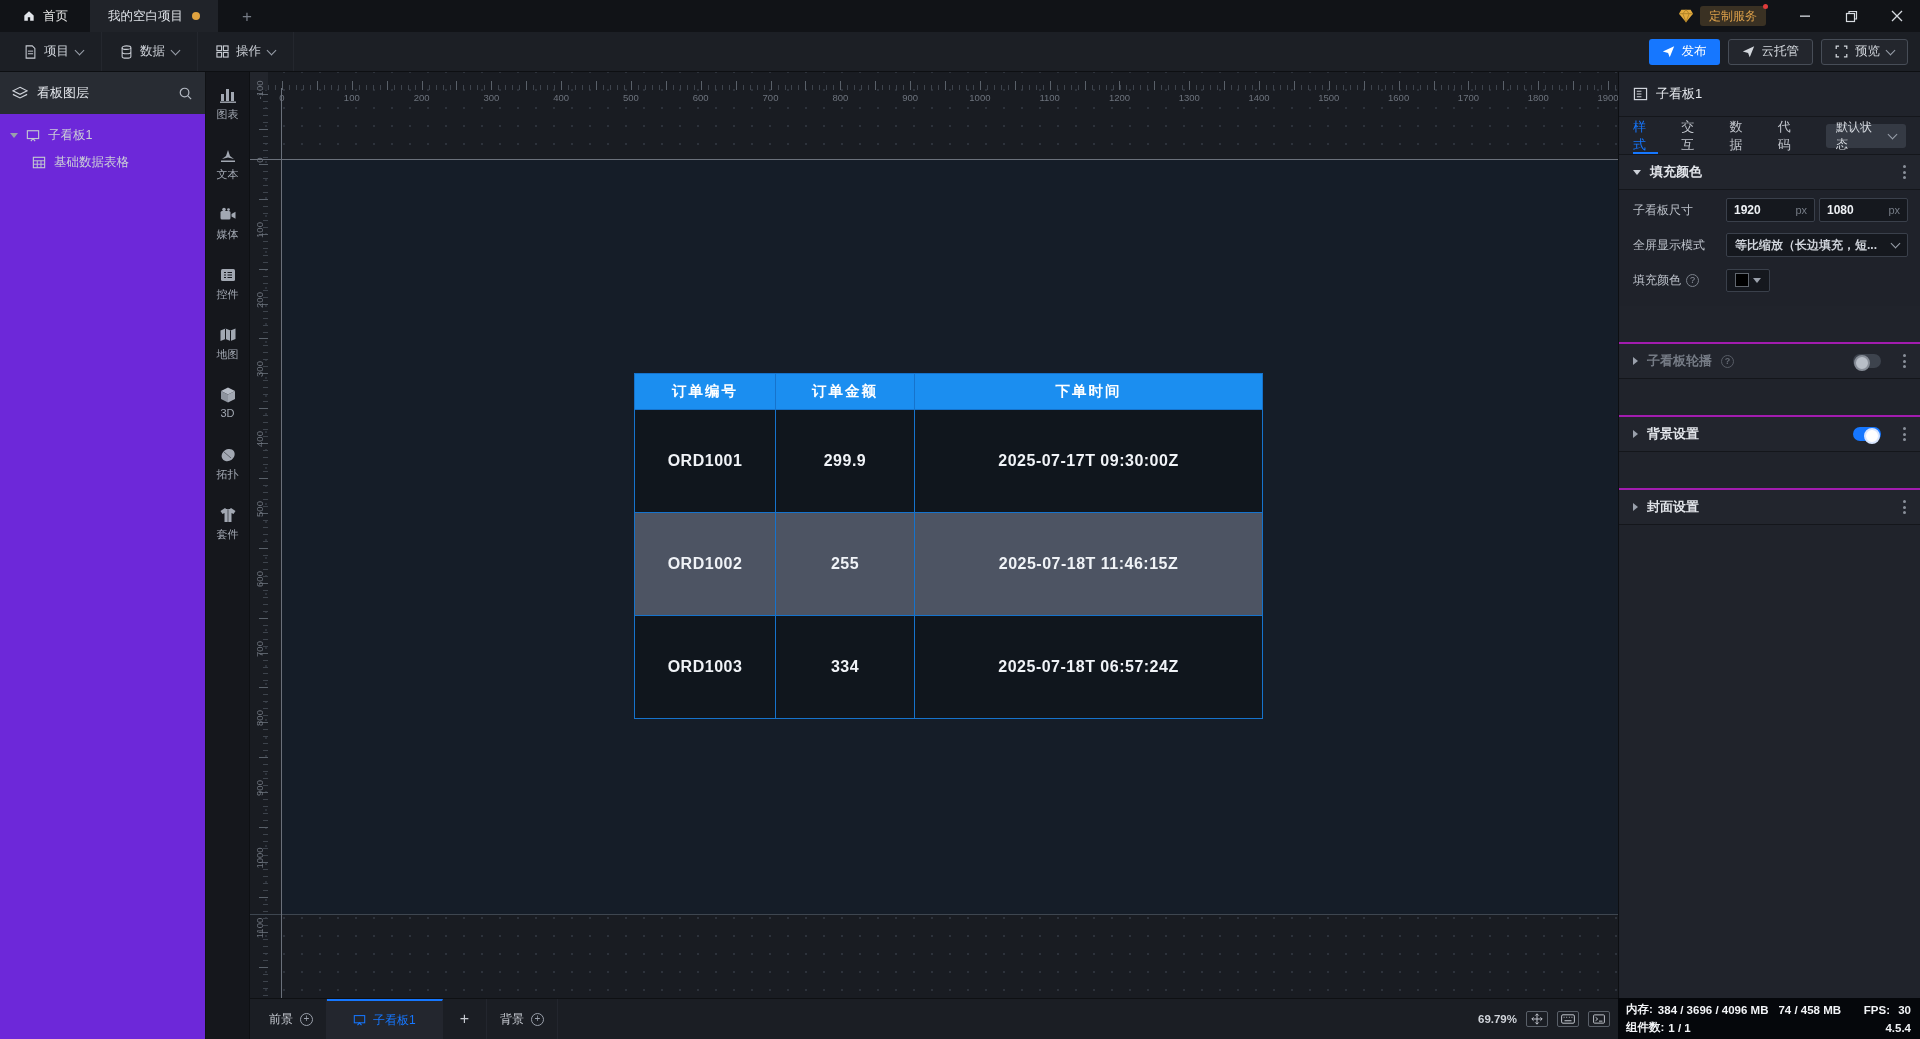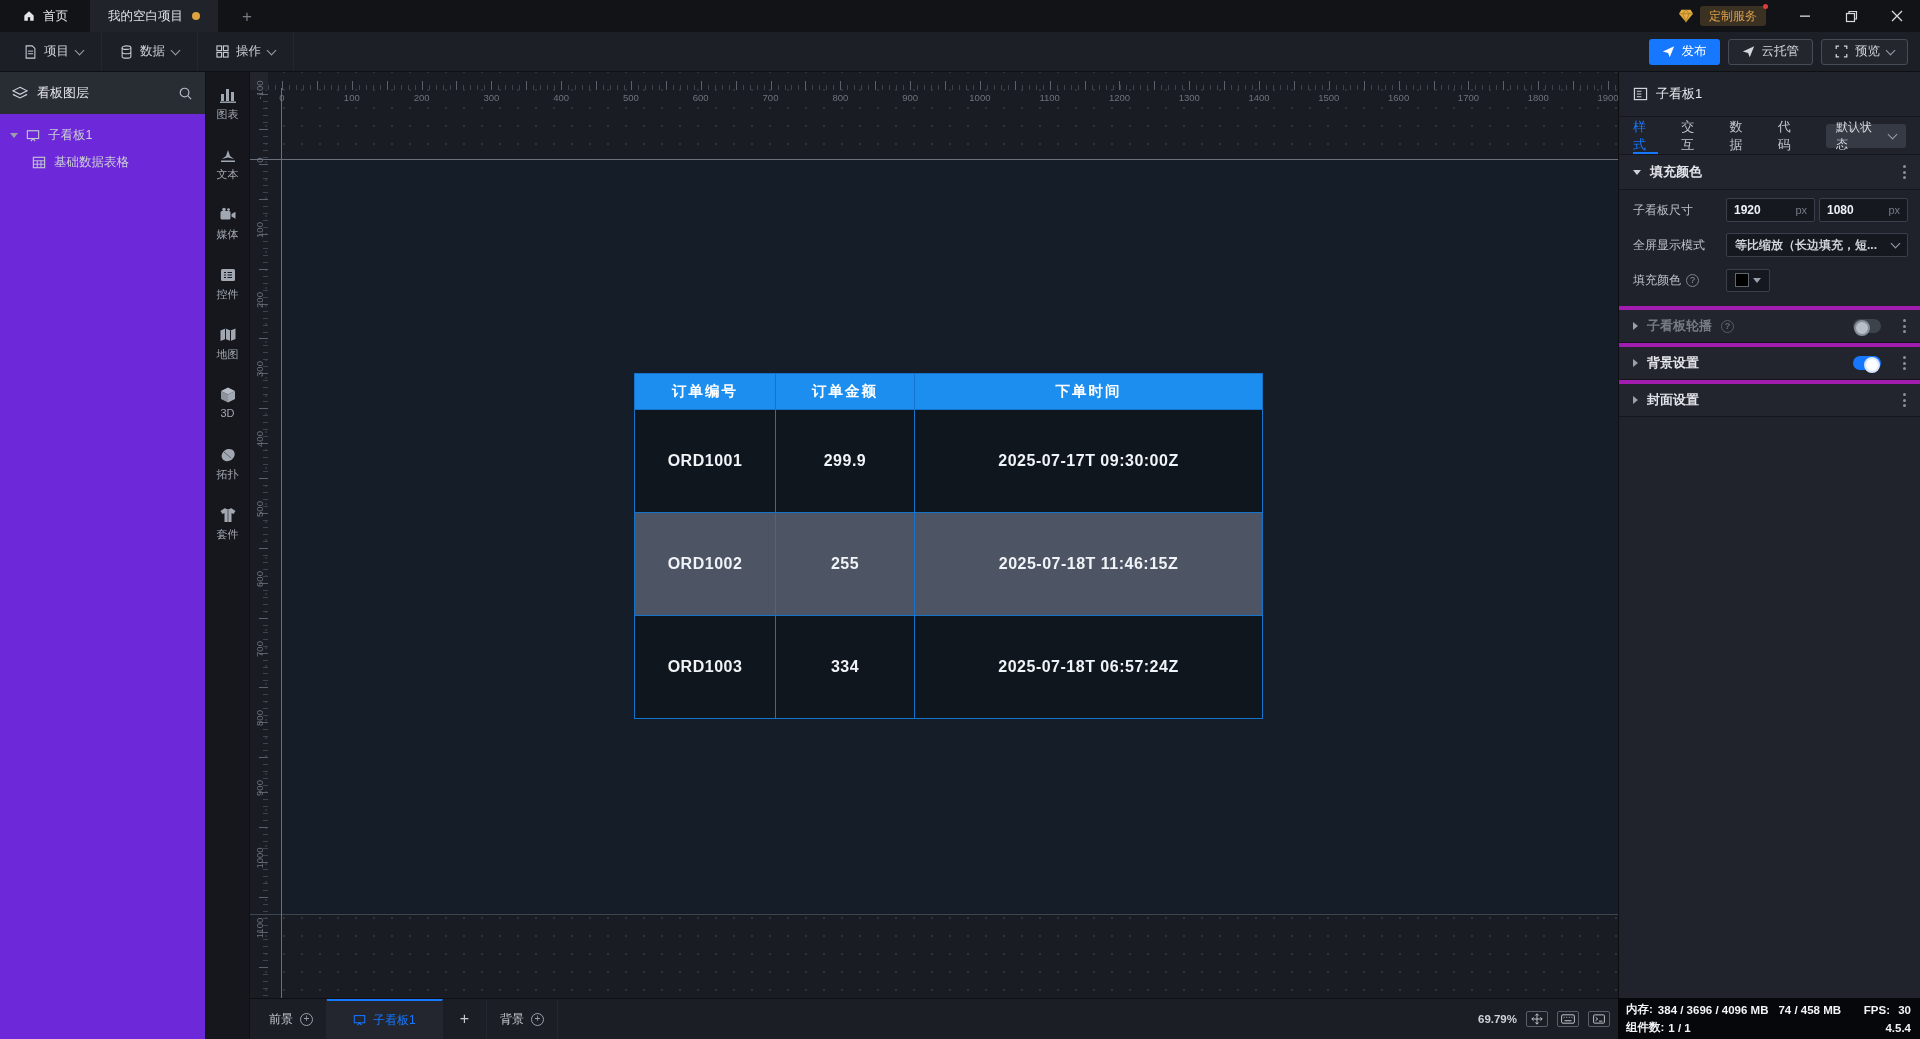--- a/index.html
+++ b/index.html
@@ -67,21 +67,21 @@
   .data-table tr.selected td { background:#4d5463; }
 
   
   .inspector { position:absolute; top:72px; right:0; width:302px; bottom:41px; background:#20232b; border-left:1px solid #0d0f12; }
   .insp-header { height:45px; display:flex; align-items:center; padding:0 14px; gap:8px; font-size:13px; color:#e6e9ee; border-bottom:1px solid #14161b; }
   .insp-tabs { height:38px; display:flex; align-items:center; padding:0 14px; gap:23px; font-size:13px; color:#c2c6cd; border-bottom:1px solid #14161b; }
   .insp-tab { height:100%; display:flex; align-items:center; border-bottom:2px solid transparent; padding-top:2px; }
   .insp-tab.active { color:#1677ff; border-bottom-color:#1677ff; }
   .state-btn { margin-left:auto; height:24px; background:#353a44; border-radius:3px; display:flex; align-items:center; gap:7px; padding:0 10px; font-size:12px; color:#d5d9df; }
   .section-head { height:35px; display:flex; align-items:center; padding:0 14px; gap:9px; font-size:13px; font-weight:bold; color:#e2e5ea; background:#22252d; border-bottom:1px solid #14161b; }
-  .section-head.sub { border-top:4px solid #a21caf; height:37px; font-weight:bold; }
+  .section-head.sub { border-top:2px solid #a21caf; height:37px; font-weight:bold;margin-top:36px; }
   .section-head .disabled { color:#757b85; }
   .caret-exp { width:0; height:0; border-left:4px solid transparent; border-right:4px solid transparent; border-top:5px solid #cdd1d8; flex:none; }
   .caret-col { width:0; height:0; border-top:4px solid transparent; border-bottom:4px solid transparent; border-left:5px solid #9aa0ab; flex:none; }
   .kebab { width:4px; display:flex; flex-direction:column; gap:2.5px; align-items:center; margin-left:12px; flex:none; }
   .kebab i { width:3px; height:3px; border-radius:50%; background:#8a909a; }
   .fields { padding:8px 12px 14px 14px; display:flex; flex-direction:column; gap:11px; background:#1f222a; }
   .field { display:flex; align-items:center; font-size:12px; color:#bcc1c9; min-height:24px; }
   .field-label { width:93px; flex:none; display:flex; gap:5px; align-items:center; }
   .size-inputs { display:flex; gap:4px; flex:1; }
   .tb-input { flex:1; height:24px; background:#15181e; border:1px solid #3a404b; border-radius:2px; display:flex; align-items:center; padding:0 7px; color:#eef1f5; font-weight:bold; }

